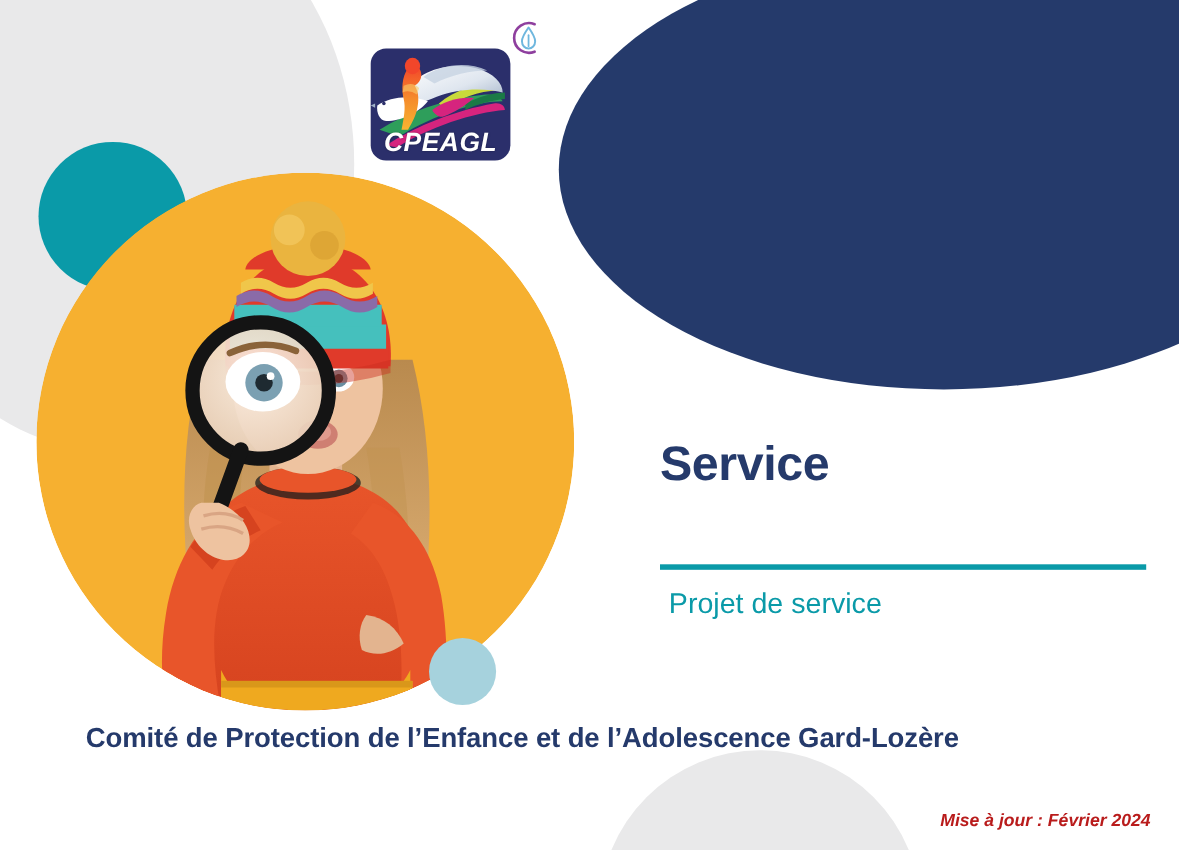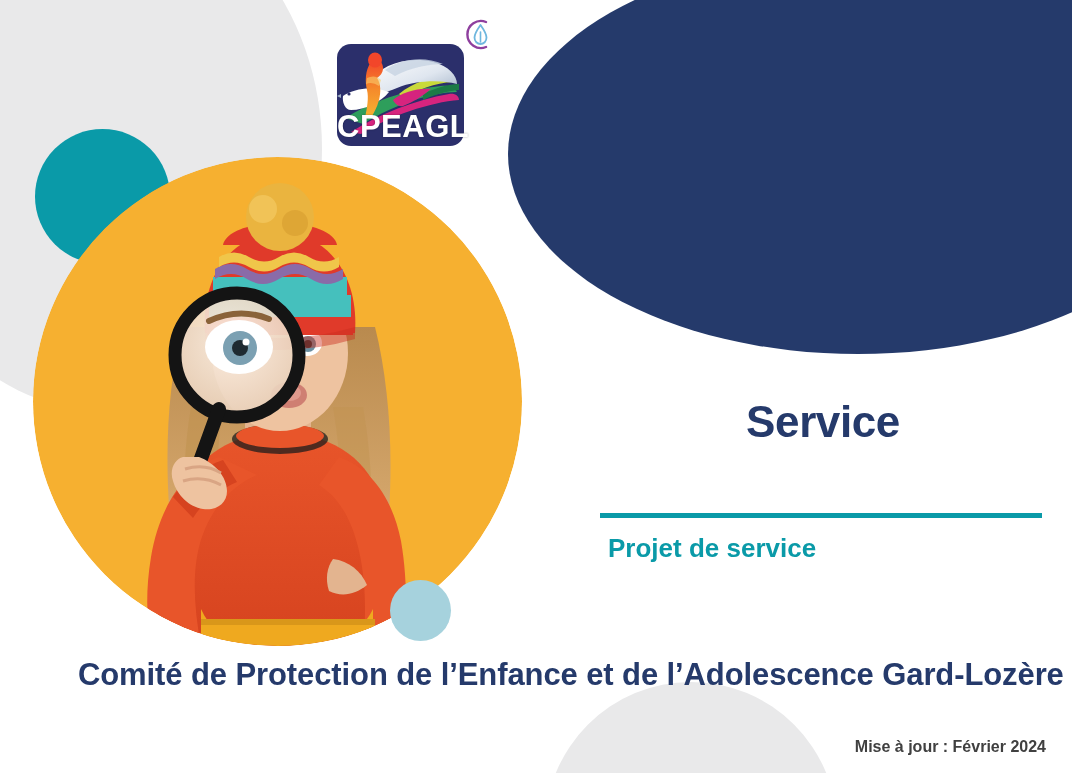--- a/index.html
+++ b/index.html
@@ -88,22 +88,23 @@
     overflow: hidden;
   }
   .logo-svg { position: absolute; inset: 0; }
   .logo-text {
     position: absolute;
     left: 0;
     right: 0;
     bottom: 4px;
     text-align: center;
     font-family: "Liberation Sans", sans-serif;
+    font-style: italic;
     font-weight: bold;
-    font-size: 31px;
+    font-size: 24px;
     letter-spacing: 0.5px;
     color: #ffffff;
     text-shadow: 0 0 2px rgba(0,0,0,0.35);
     line-height: 1;
     pointer-events: none;
   }
   .flame-badge {
     position: absolute;
     left: 464px;
     top: 18px;
@@ -119,57 +120,57 @@
     width: 446px;
   }
   .main-title {
     margin: 0;
     color: #253a6b;
     font-family: "Liberation Sans", sans-serif;
     font-weight: bold;
     font-size: 44px;
     line-height: 1.1;
     letter-spacing: -0.4px;
-    text-align: center;
   }
   .title-rule {
     margin-top: 18px;
     width: 442px;
     height: 5px;
     background: #0a9aa8;
   }
   .subtitle {
     margin: 16px 0 0 8px;
     color: #0a9aa8;
     font-family: "Liberation Sans", sans-serif;
-    font-weight: bold;
+    font-weight: normal;
     font-size: 26px;
     line-height: 1.1;
   }
 
   
   .org-name {
     position: absolute;
     left: 78px;
     top: 657px;
     color: #253a6b;
     font-family: "Liberation Sans", sans-serif;
     font-weight: bold;
-    font-size: 31px;
+    font-size: 25px;
     letter-spacing: -0.1px;
     white-space: nowrap;
   }
 
   
   .update-stamp {
     position: absolute;
     right: 26px;
     top: 738px;
-    color: #404040;
-    font-family: "Liberation Sans", sans-serif;
+    color: #b91c1c;
+    font-family: "Liberation Sans", sans-serif;
+    font-style: italic;
     font-weight: bold;
     font-size: 16px;
     white-space: nowrap;
   }
 </style>
 </head>
 <body>
 
 <div class="slide">
 

